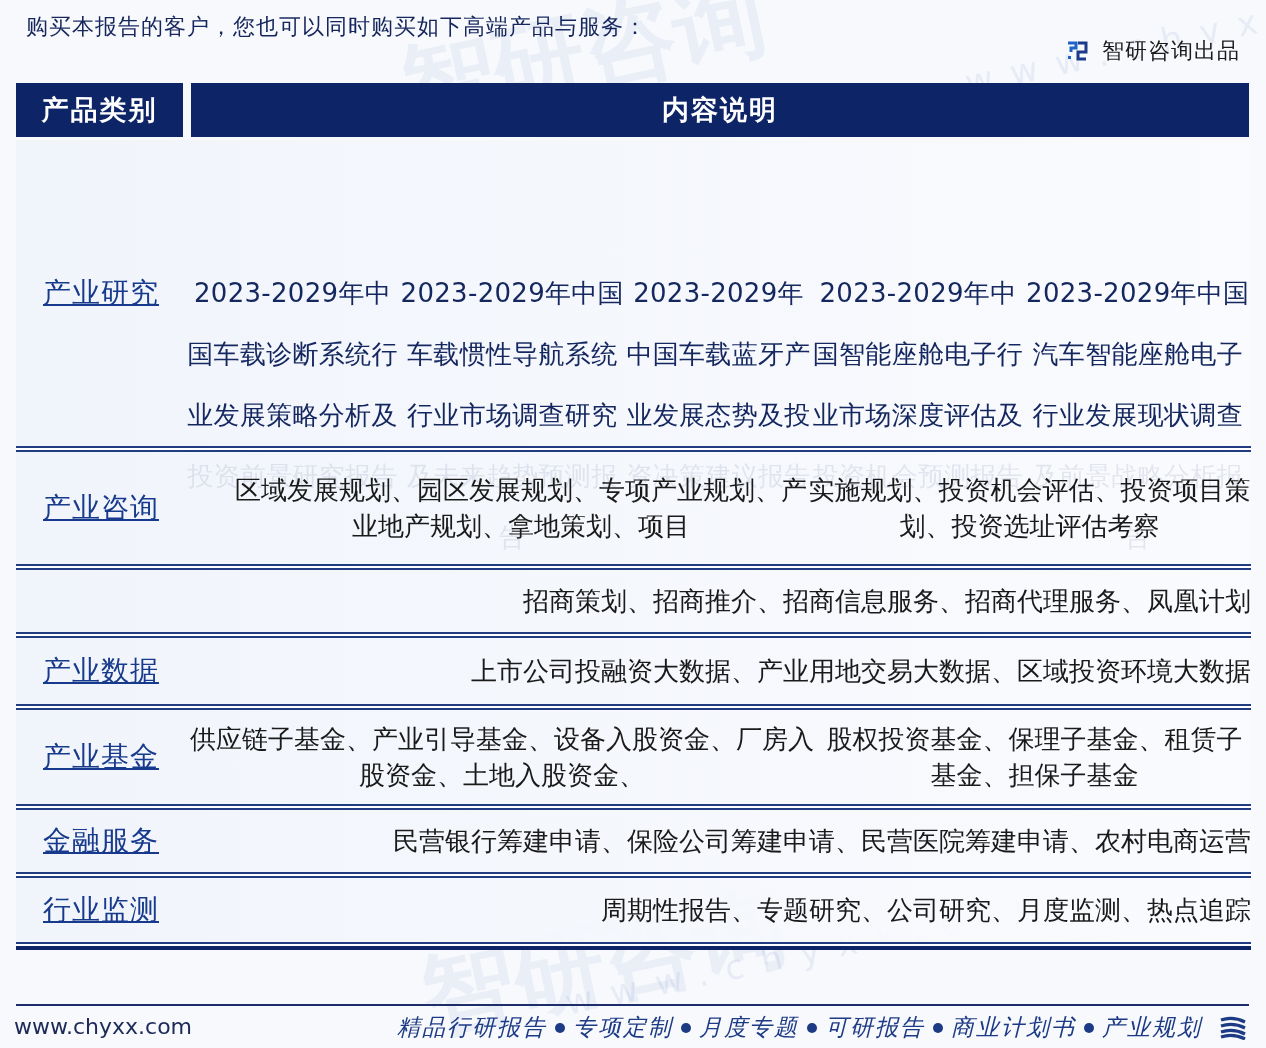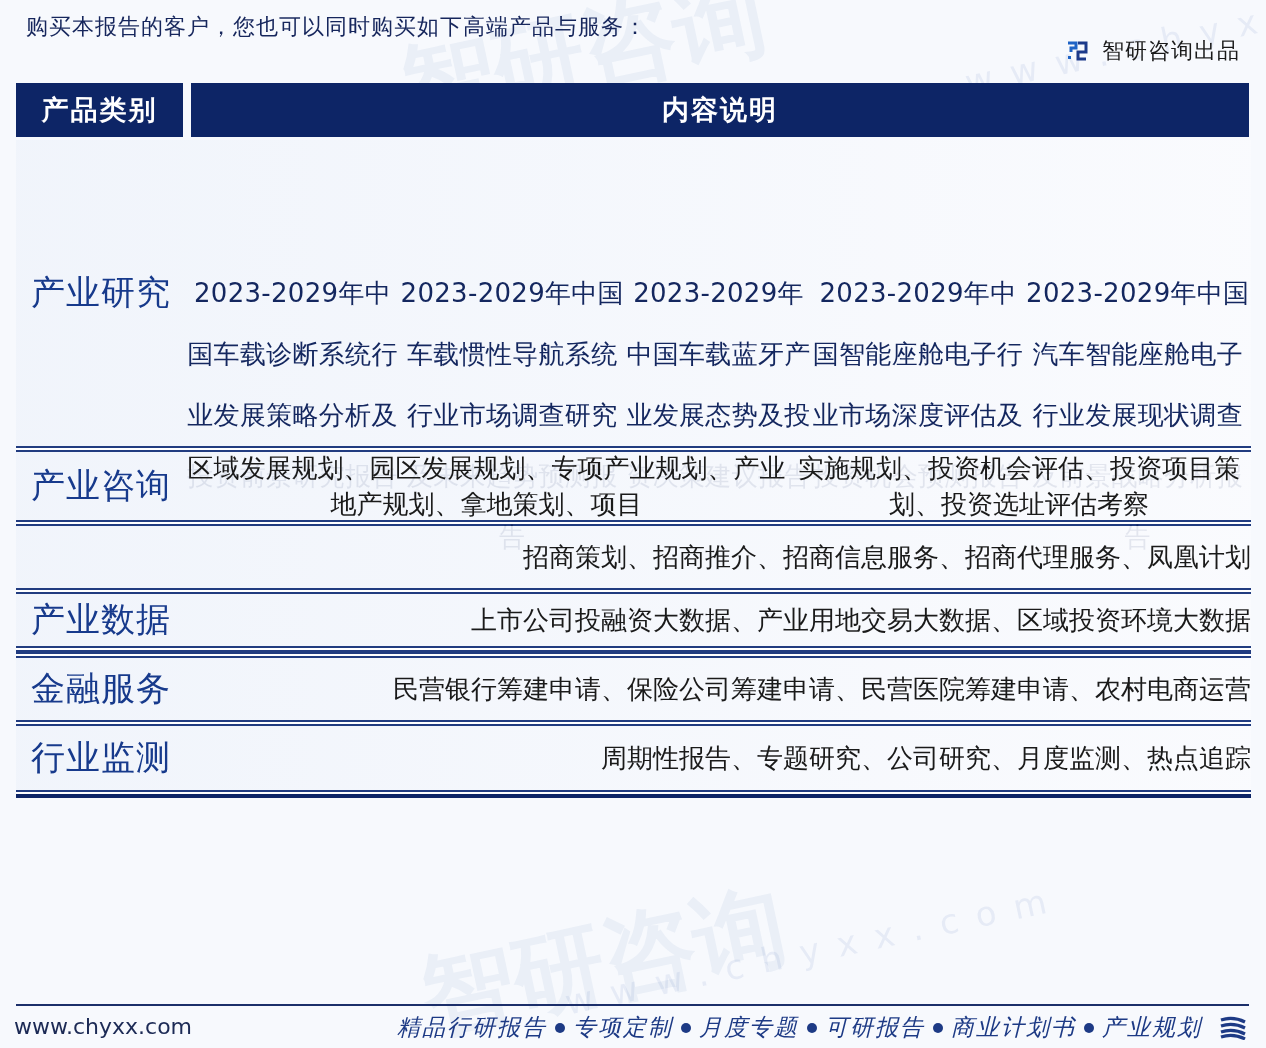--- a/index.html
+++ b/index.html
@@ -53,21 +53,21 @@
   .table {
     position: absolute; top: 140px; left: 16px; width: 1235px;
   }
   .row {
     display: flex; position: relative;
     background: linear-gradient(to right, rgba(240,244,251,0.9), rgba(250,251,254,0.9));
   }
   .row .cat {
     width: 170px; flex: none;
     display: flex; align-items: center; justify-content: center;
-    color: #173a8c; font-size: 34px; letter-spacing: 1px;
+    color: #173a8c; font-size: 28px; letter-spacing: 1px; text-decoration: underline;
   }
   .row .content {
     flex: 1; display: flex; 
     align-items: center; justify-content: flex-end;
     font-size: 26px; color: #1a1a1a; text-align: center; line-height: 36px;
   }
   .row .content.reports { color: #14275f; }
   .row .content.reports div { height: 61px; line-height: 61px; letter-spacing: 0.3px; }
   .sep {
     height: 6px; width: 100%;
@@ -128,44 +128,51 @@
     <div class="content reports">
       <div>2023-2029年中国车载诊断系统行业发展策略分析及投资前景研究报告</div>
       <div>2023-2029年中国车载惯性导航系统行业市场调查研究及未来趋势预测报告</div>
       <div>2023-2029年中国车载蓝牙产业发展态势及投资决策建议报告</div>
       <div>2023-2029年中国智能座舱电子行业市场深度评估及投资机会预测报告</div>
       <div>2023-2029年中国汽车智能座舱电子行业发展现状调查及前景战略分析报告</div>
     </div>
   </div>
   <div class="sep"></div>
 
-  <div class="row" style="height:68px;">
+  <div class="row" style="height:112px;gap:48px;">
     <div class="cat">产业咨询</div>
     <div class="content">
       <div>区域发展规划、园区发展规划、专项产业规划、产业地产规划、拿地策划、项目</div>
       <div>实施规划、投资机会评估、投资项目策划、投资选址评估考察</div>
     </div>
   </div>
   <div class="sep"></div>
 
   <div class="row" style="height:62px;">
     <div class="content">
       <div>招商策划、招商推介、招商信息服务、招商代理服务、凤凰计划</div>
     </div>
   </div>
   <div class="sep"></div>
 
-  <div class="row" style="height:52px;">
+  <div class="row" style="height:66px;">
     <div class="cat">产业数据</div>
     <div class="content">
       <div>上市公司投融资大数据、产业用地交易大数据、区域投资环境大数据</div>
     </div>
   </div>
   <div class="sep"></div>
 
+  <div class="row" style="height:94px;">
+    <div class="cat">产业基金</div>
+    <div class="content">
+      <div>供应链子基金、产业引导基金、设备入股资金、厂房入股资金、土地入股资金、</div>
+      <div>股权投资基金、保理子基金、租赁子基金、担保子基金</div>
+    </div>
+  </div>
   <div class="sep"></div>
 
   <div class="row" style="height:62px;">
     <div class="cat">金融服务</div>
     <div class="content">
       <div>民营银行筹建申请、保险公司筹建申请、民营医院筹建申请、农村电商运营</div>
     </div>
   </div>
   <div class="sep"></div>
 

